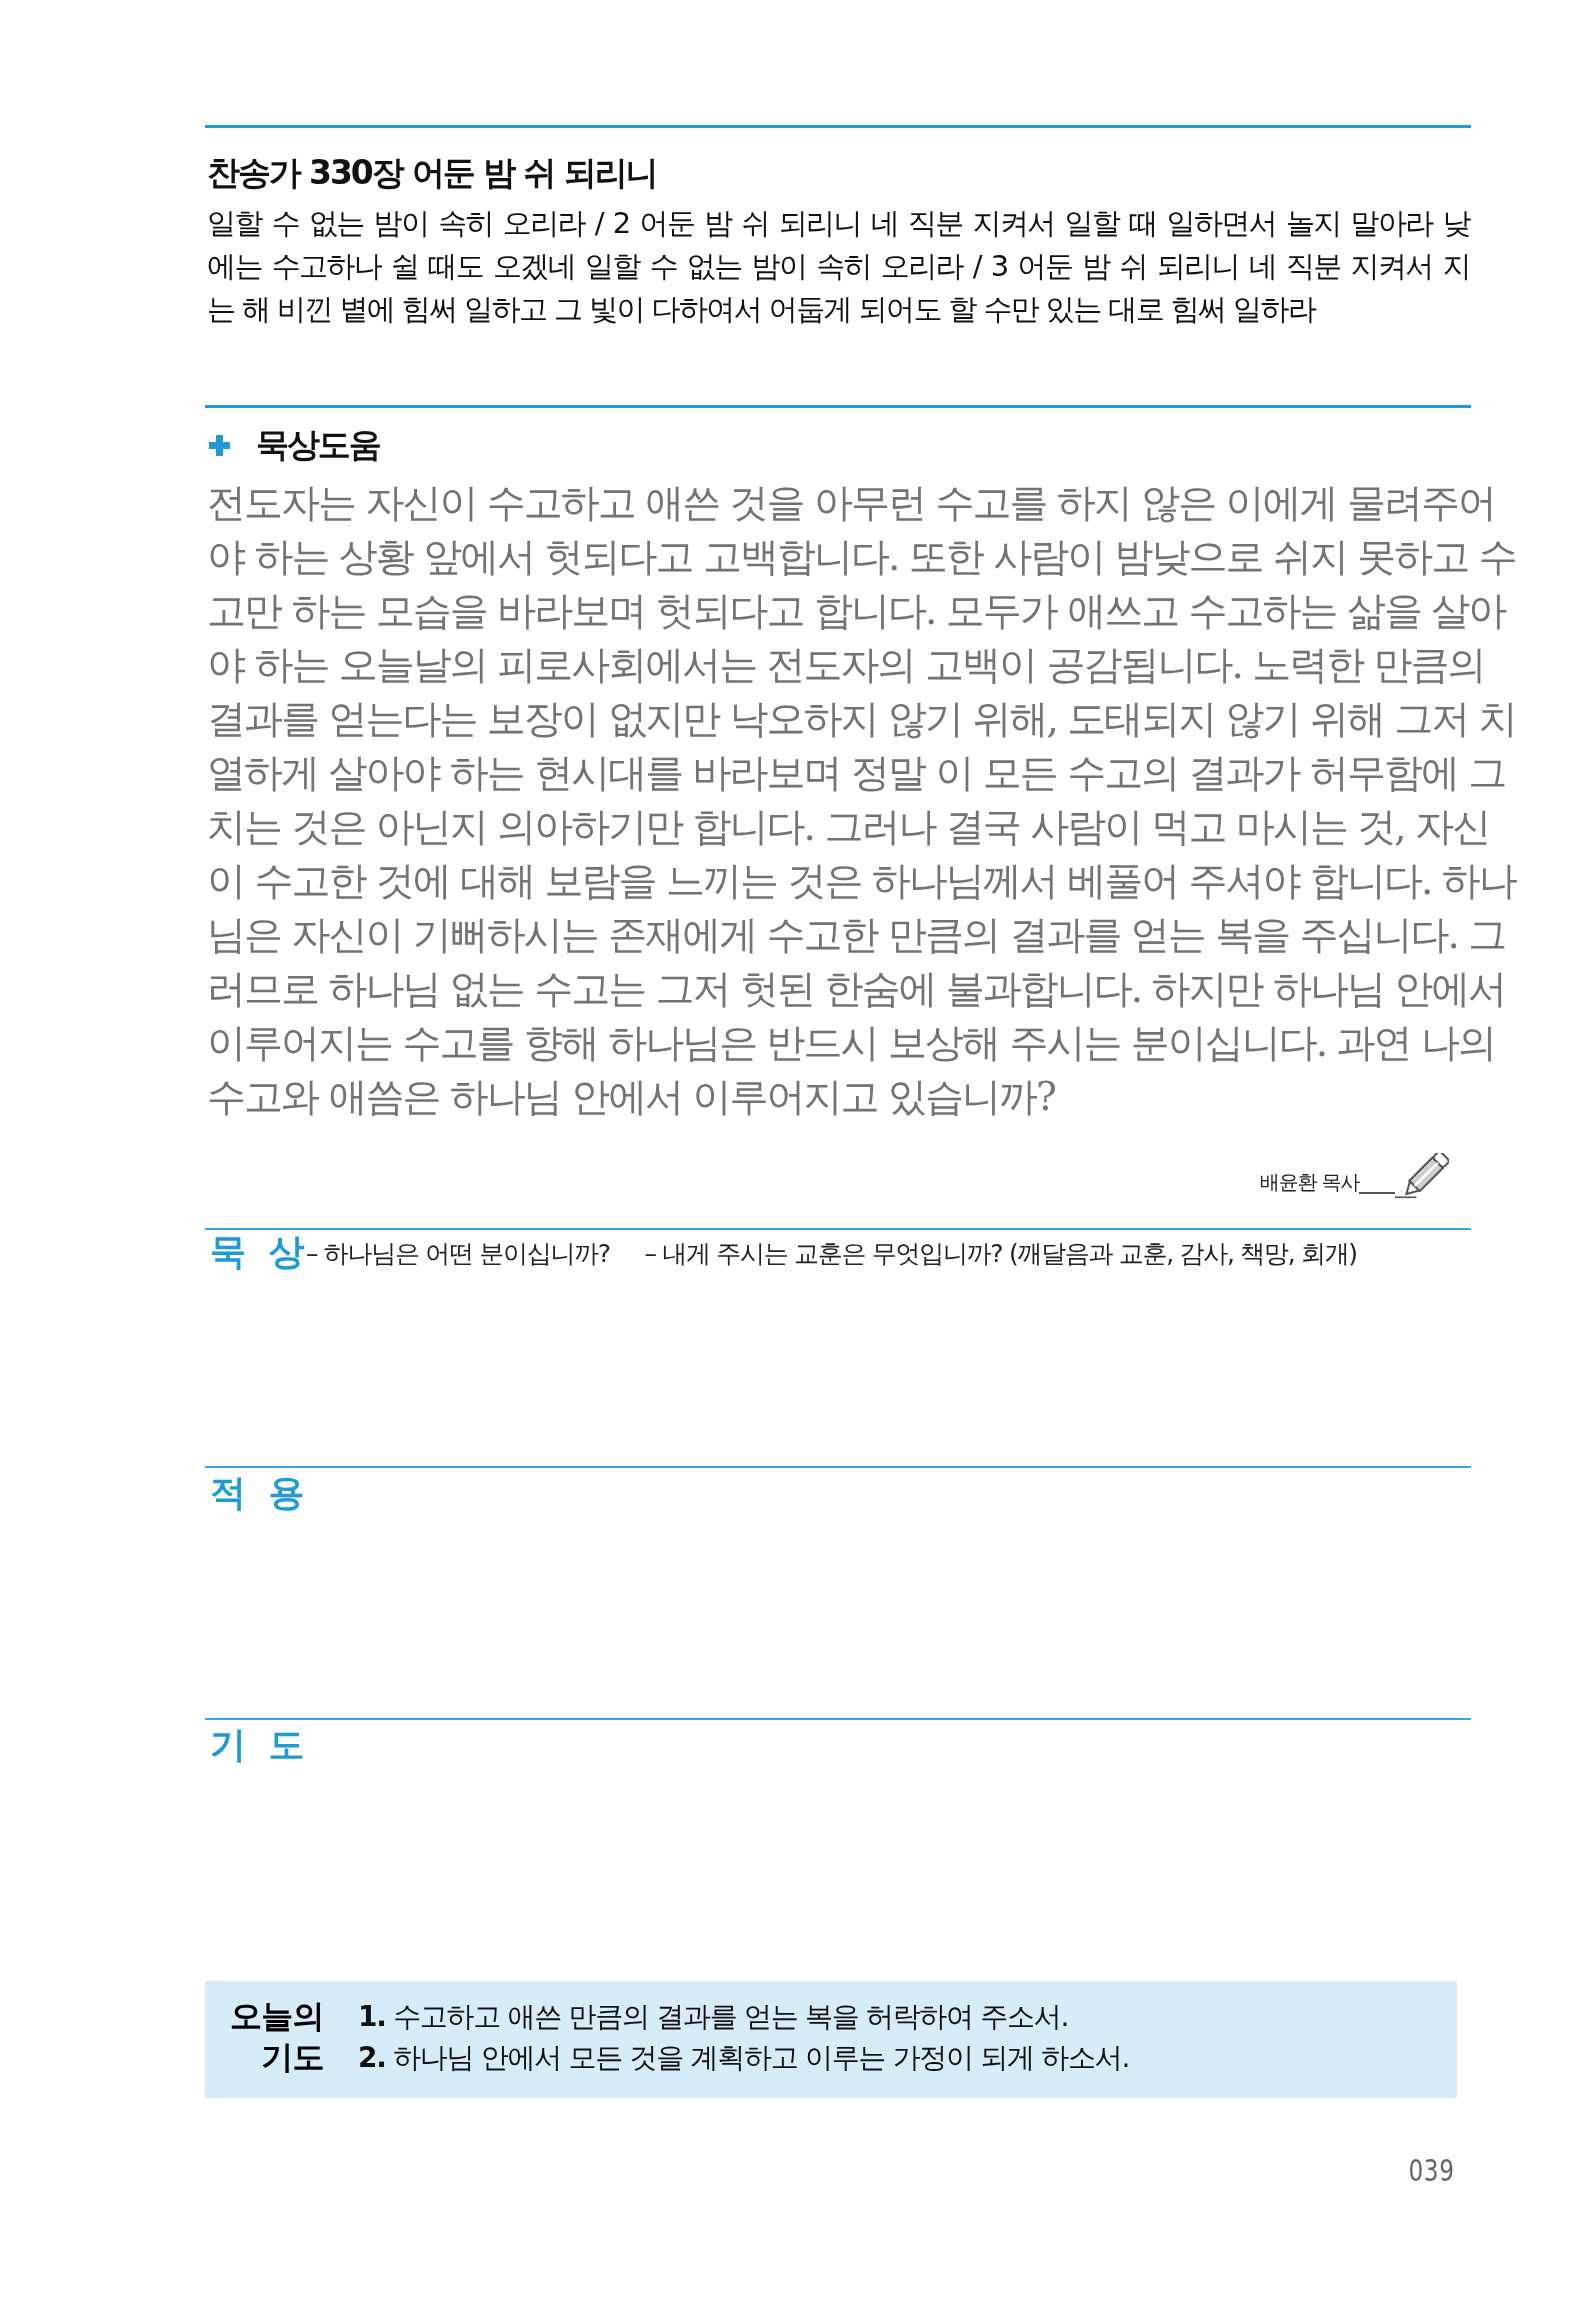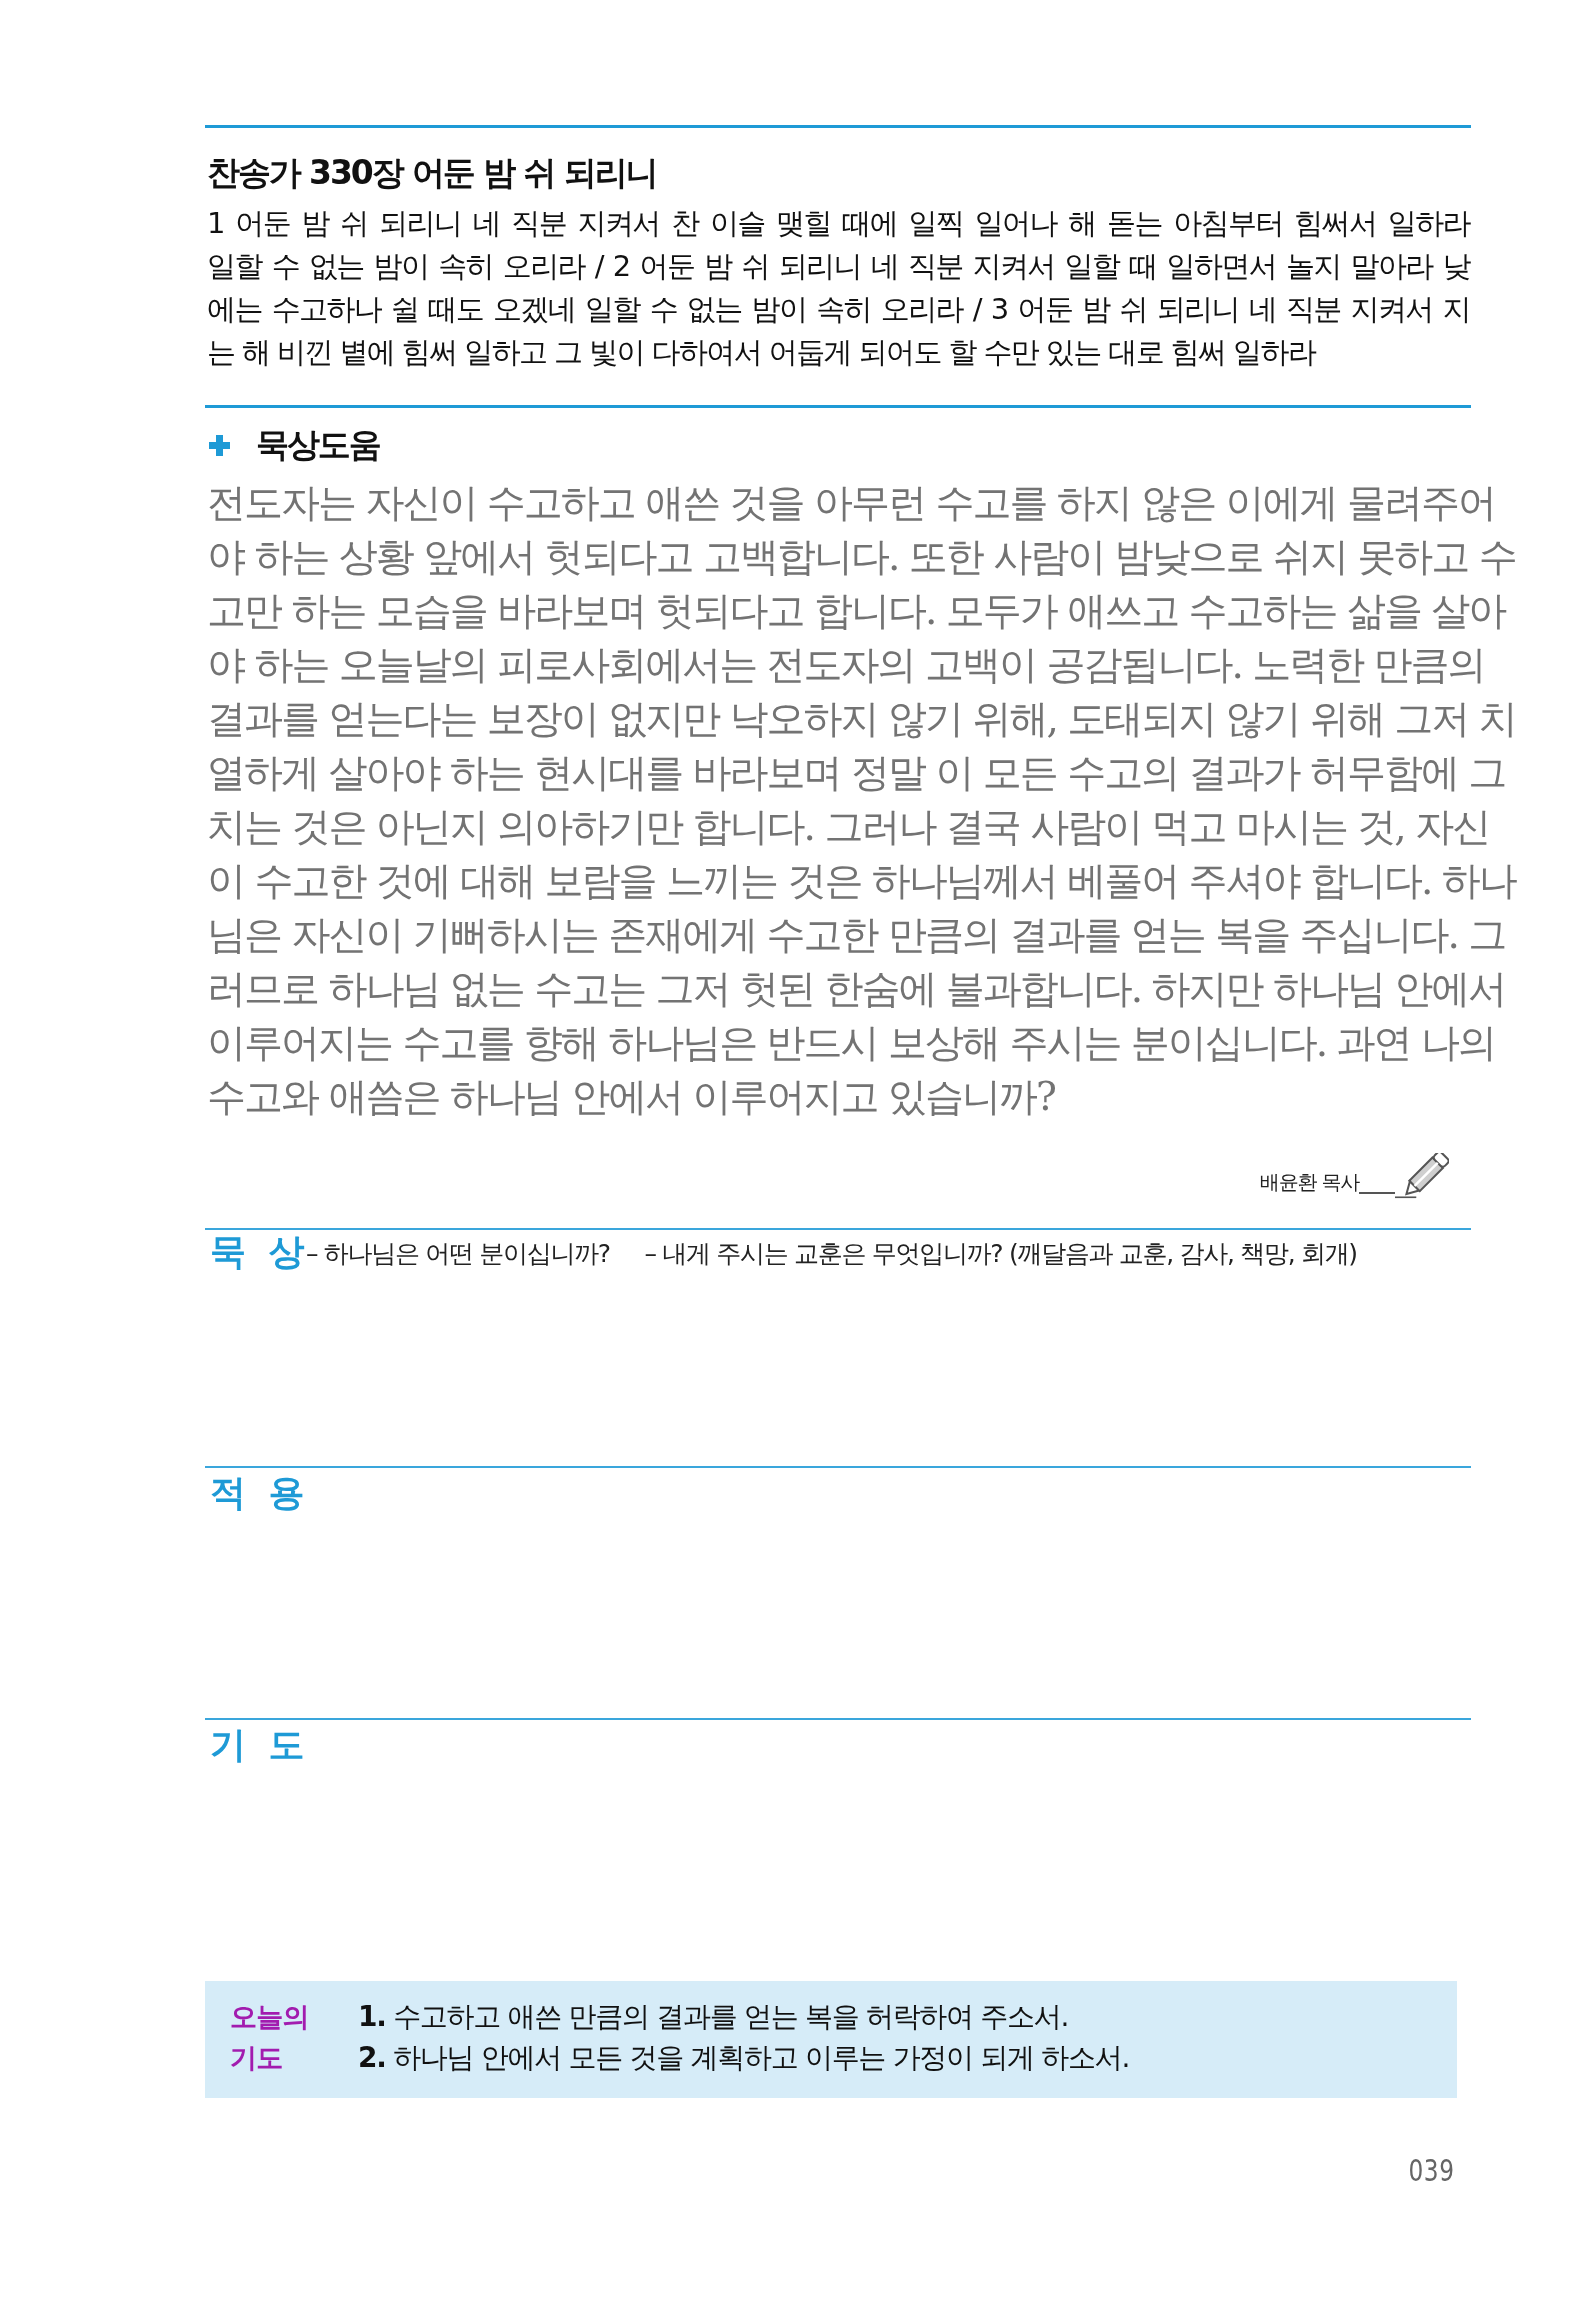--- a/index.html
+++ b/index.html
@@ -142,25 +142,26 @@
     
     .prayer-box {
       position: absolute;
       left: 189px; top: 1981px;
       width: 1252px; height: 117px;
       background: #d6ecf8;
     }
     .prayer-label {
       position: absolute;
       left: 25px; top: 15px;
-      font-size: 27px;
+      font-size: 32px;
       font-weight: bold;
       line-height: 41px;
-      color: #a21caf;
+      color: #000000;
       letter-spacing: -0.8px;
+      text-align: right;
     }
     .prayer-items {
       position: absolute;
       left: 153px; top: 15px;
       font-size: 28px;
       line-height: 41px;
       letter-spacing: -1.3px;
       color: #111;
       white-space: nowrap;
     }
@@ -179,21 +180,20 @@
   </style>
 </head>
 <body>
 
 <div class="page">
 
   <div class="rule" style="top:125px;"></div>
 
   <div class="hymn-title">찬송가 330장 어둔 밤 쉬 되리니</div>
   <div class="hymn-lyrics">
-    <span class="line">1 어둔 밤 쉬 되리니 네 직분 지켜서 찬 이슬 맺힐 때에 일찍 일어나 해 돋는 아침부터 힘써서 일하라</span>
     <span class="line">일할 수 없는 밤이 속히 오리라 / 2 어둔 밤 쉬 되리니 네 직분 지켜서 일할 때 일하면서 놀지 말아라 낮</span>
     <span class="line">에는 수고하나 쉴 때도 오겠네 일할 수 없는 밤이 속히 오리라 / 3 어둔 밤 쉬 되리니 네 직분 지켜서 지</span>
     <span class="line last">는 해 비낀 볕에 힘써 일하고 그 빛이 다하여서 어둡게 되어도 할 수만 있는 대로 힘써 일하라</span>
   </div>
 
   <div class="rule" style="top:405px;"></div>
 
   <div class="help-header">
     <span class="plus-icon"></span>
     <span class="help-title">묵상도움</span>

